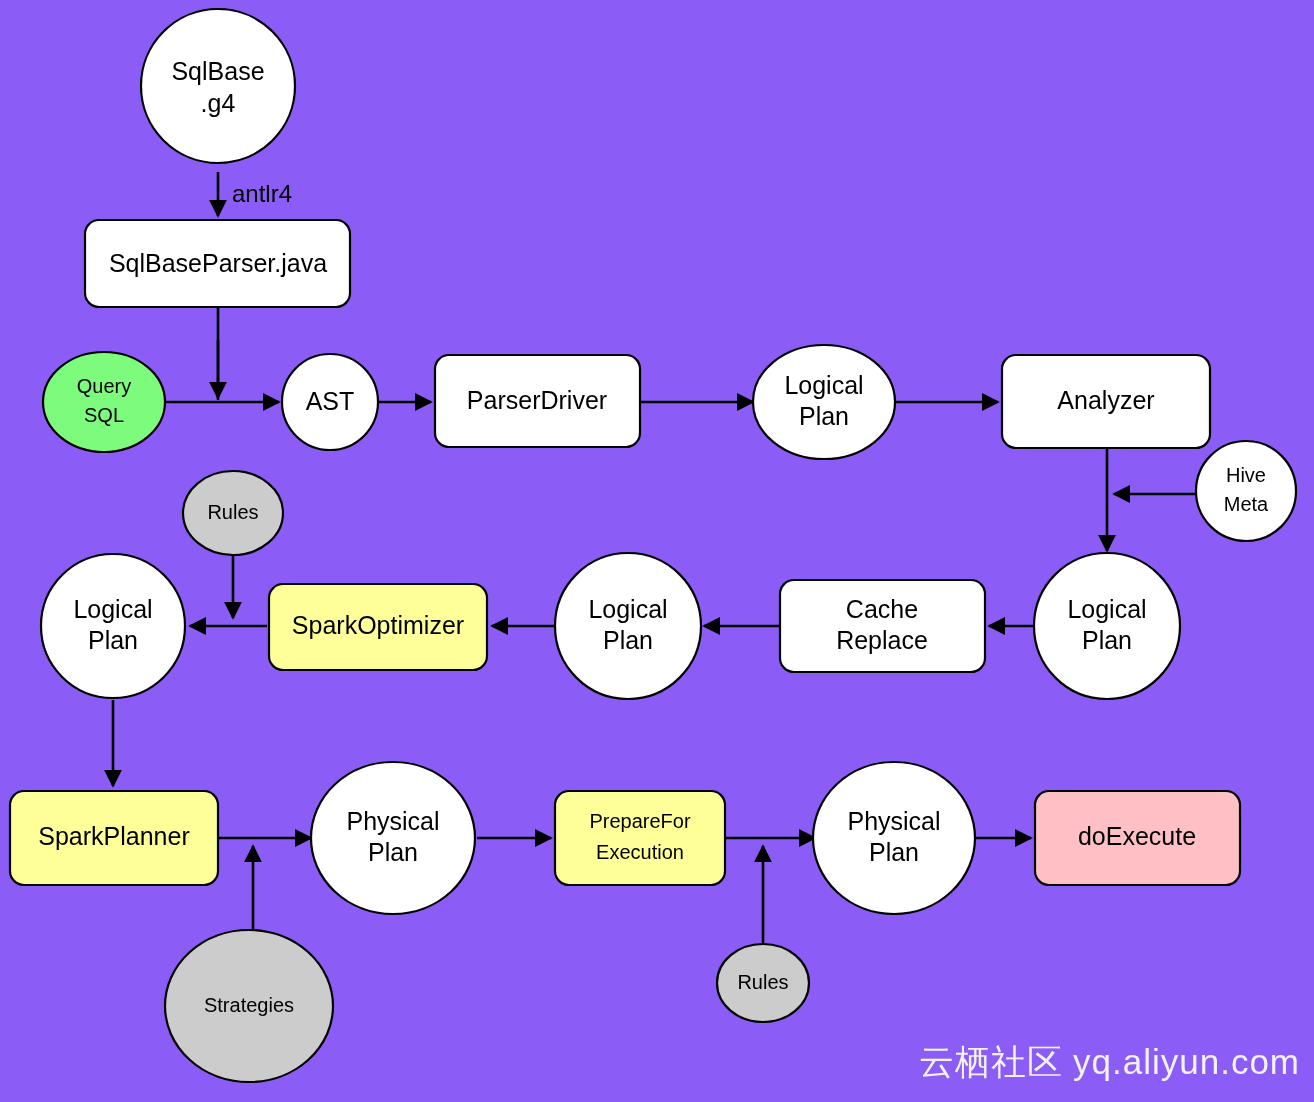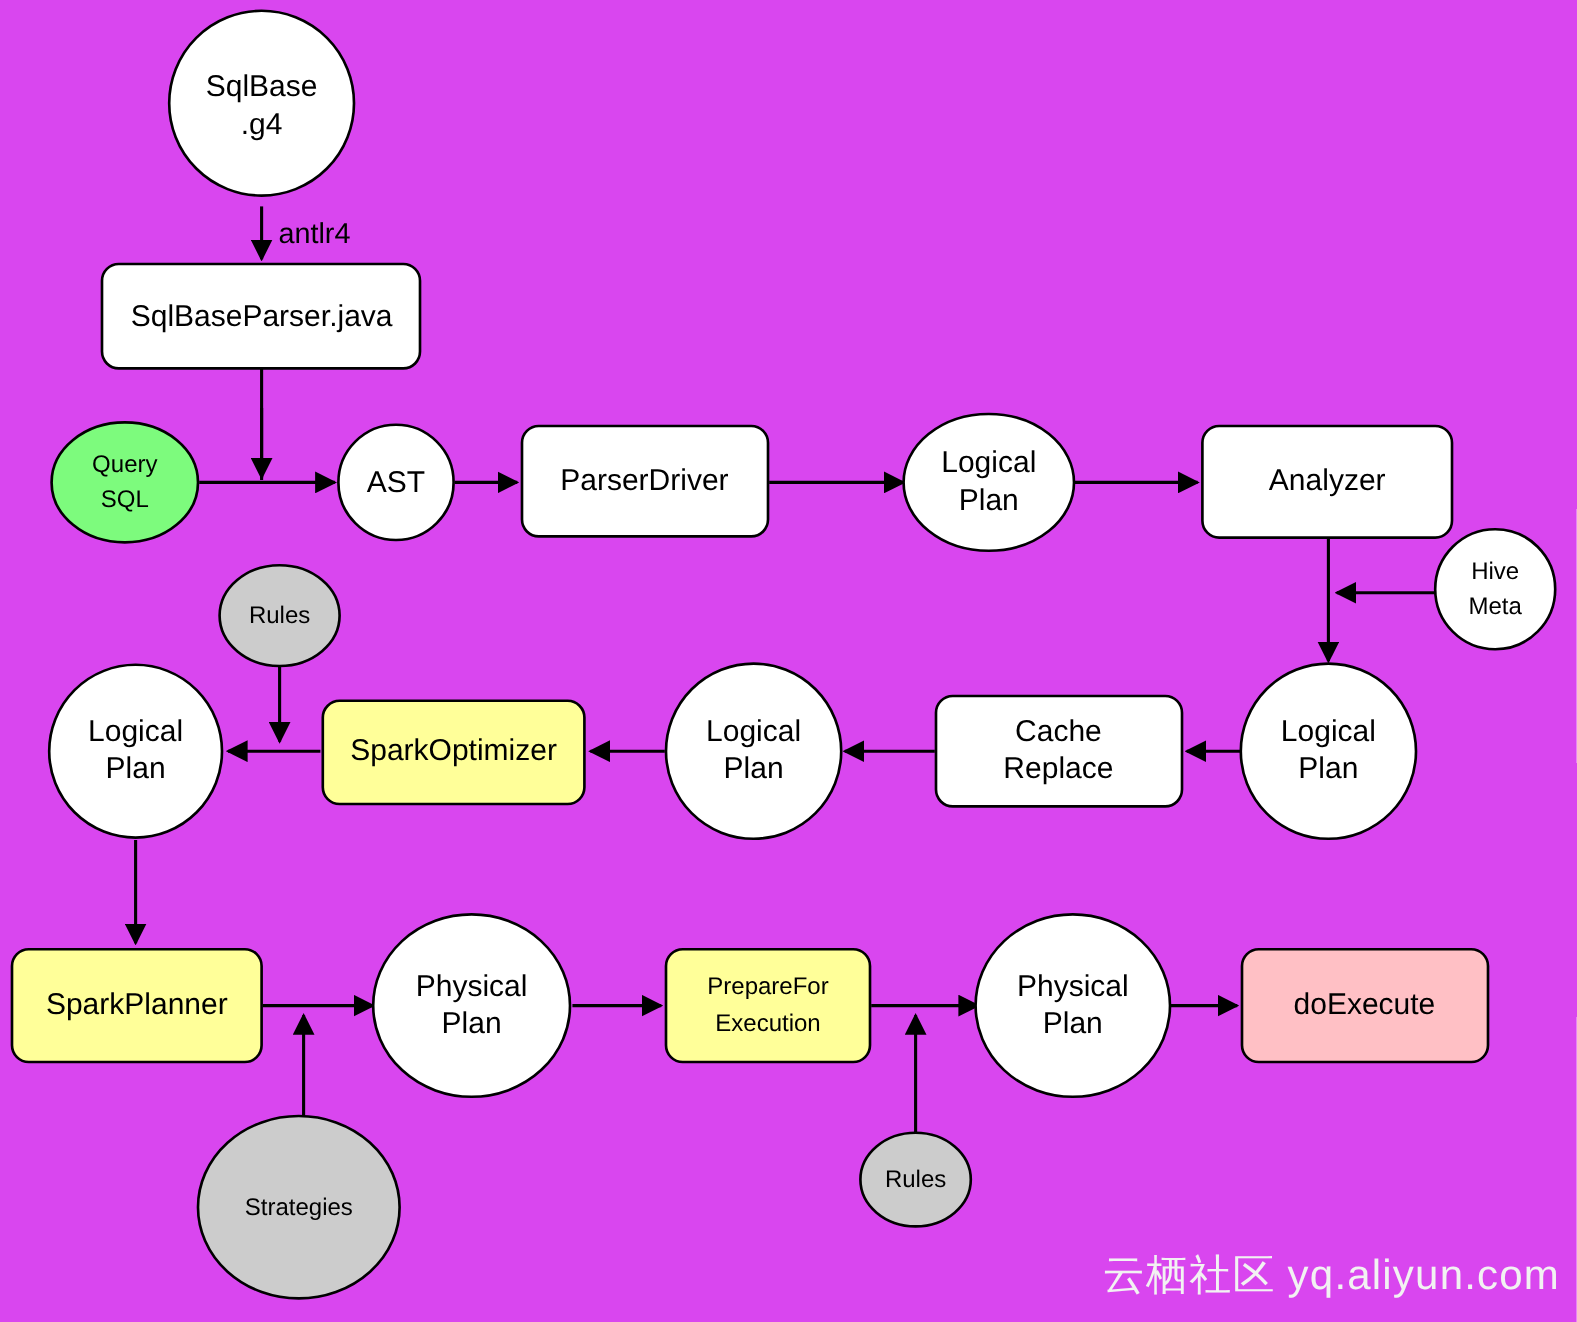--- a/index.html
+++ b/index.html
@@ -4,21 +4,21 @@
 <style>
   html, body {
     margin: 0;
     padding: 0;
     background: #ffffff;
   }
   #canvas-wrap {
     position: relative;
     width: 1314px;
     height: 1102px;
-    background: #d946ef;
+    background: #8b5cf6;
     font-family: "Liberation Sans", sans-serif;
     overflow: hidden;
   }
   svg#diagram {
     position: absolute;
     top: 0;
     left: 0;
     width: 1314px;
     height: 1102px;
   }

